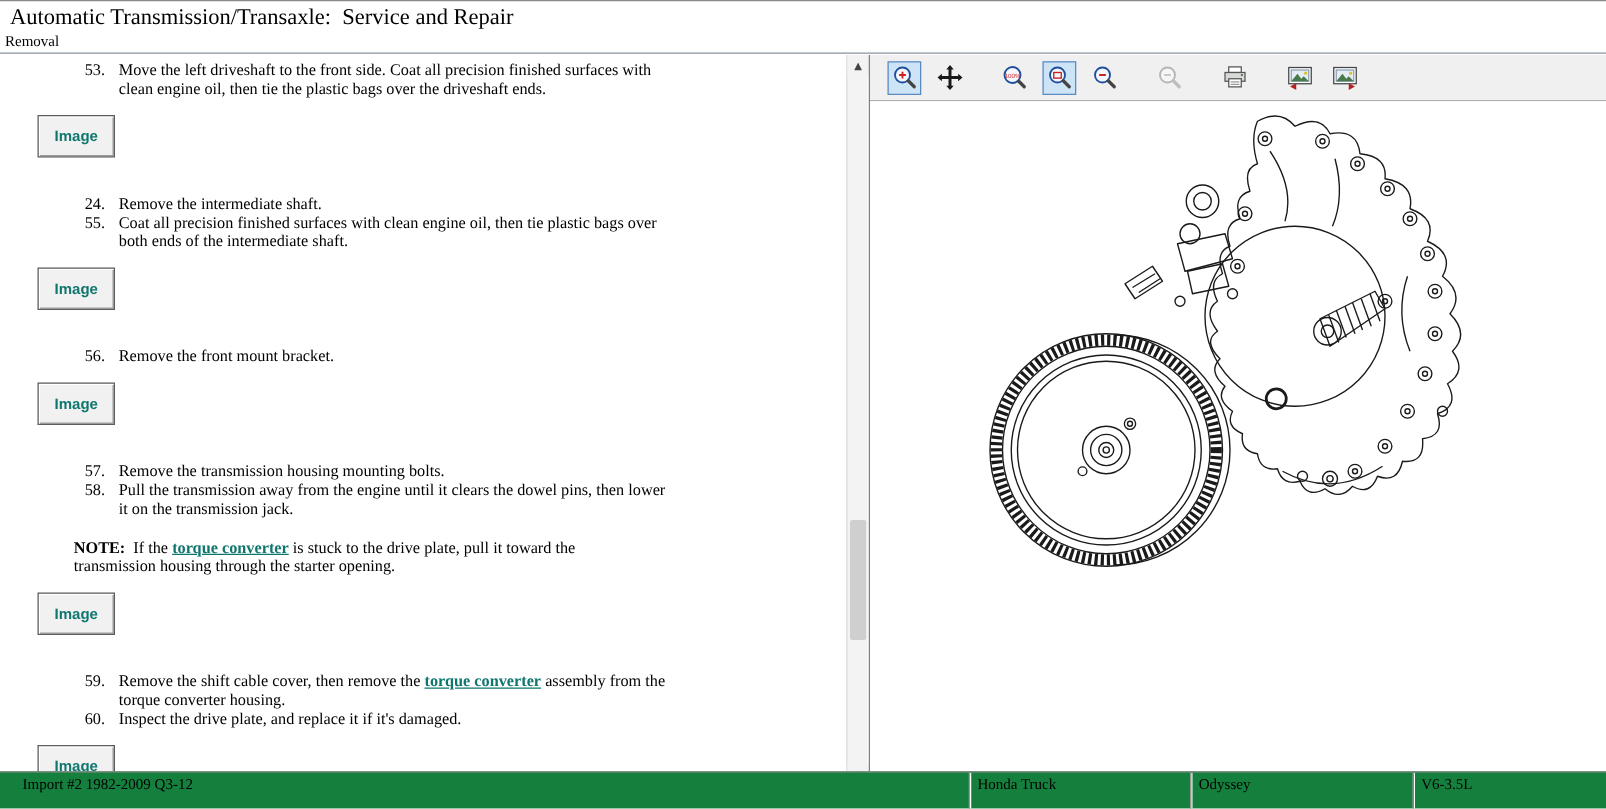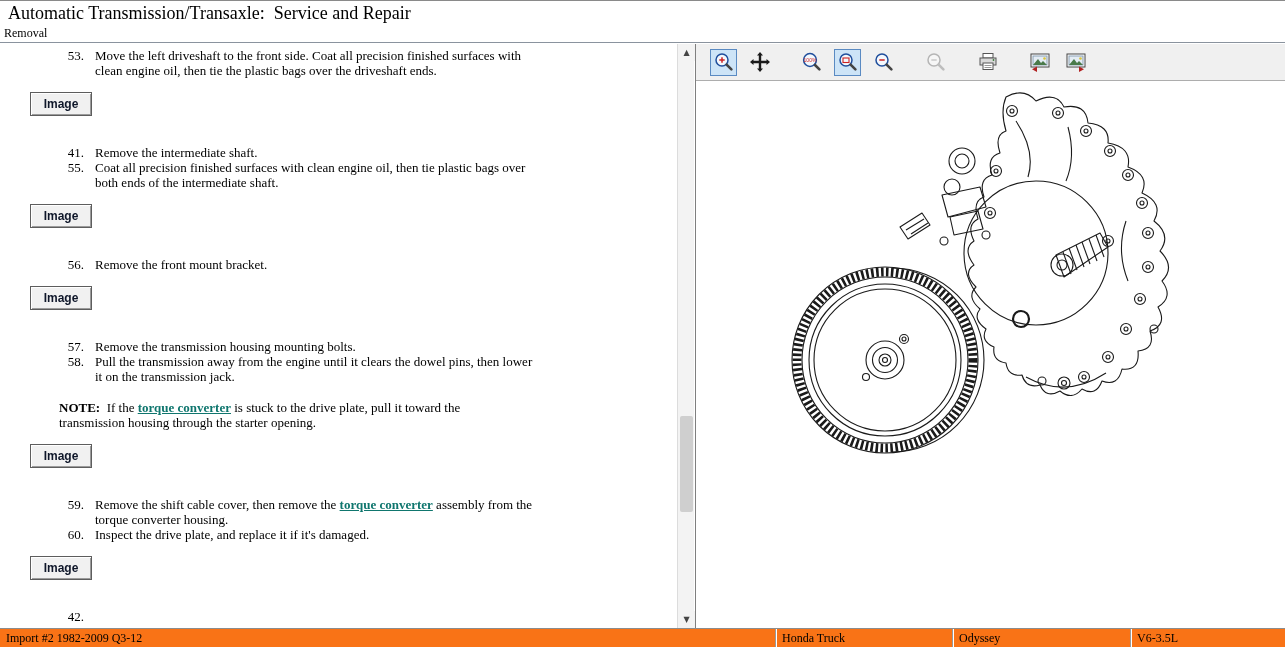--- a/index.html
+++ b/index.html
@@ -13,24 +13,24 @@
   .title { position:absolute; left:8px; top:2px; font-size:18px; white-space:pre; }
   .subtitle { position:absolute; left:4px; top:25px; font-size:12px; }
 
   
   .doc { position:absolute; top:44px; left:0; width:677px; height:584px; background:#fff;
          overflow:hidden; font-size:13px; line-height:15px; }
   .doc-inner { padding-top:4px; }
   .step { display:flex;padding-left:36px; }
   .num { flex:0 0 18px; margin-left:30px; text-align:right; }
   .txt { margin-left:11px; width:447px; }
-  .img-btn { display:block; margin:14px 0 29px 30px; width:62px; height:24px;
+  .img-btn { display:block; margin:14px 0 29px 30px; width:62px; height:34px;
              background:#f1f1f1; border:1px solid #5d5d5d;
              box-shadow: inset 1px 1px 0 #ffffff, inset -1px -1px 0 #9b9b9b;
-             font:bold 12px "Liberation Sans", sans-serif; color:#0f172a; cursor:pointer; }
+             font:bold 12px "Liberation Sans", sans-serif; color:#0f766e; cursor:pointer; }
   .note { margin:16px 0 0 59px; width:402px; white-space:pre-wrap; }
   .note-label { font-weight:bold; }
   a.link { color:#0f766e; font-weight:bold; text-decoration:underline; cursor:pointer; }
 
   
   .vscroll { position:absolute; top:44px; left:677px; width:17px; height:584px;
              background:#f3f3f3; border-left:1px solid #dcdcdc; }
   .sb-btn { position:absolute; left:0; width:17px; height:17px; font-size:8px; line-height:17px;
             text-align:center; color:#444; background:#f3f3f3; cursor:pointer;
             font-family:"DejaVu Sans", sans-serif; }
@@ -48,22 +48,22 @@
              padding-left:14px; gap:9px; }
   .tb-btn { width:27px; height:27px; display:flex; align-items:center; justify-content:center;
             border:1px solid transparent; cursor:pointer; }
   .tb-btn.selected { background:#cde4f7; border:1px solid #5a8ac2; }
   .tb-btn.disabled { cursor:default; }
   .sp { width:7px; flex:none; }
 
   .viewer { position:absolute; top:37px; left:0; width:589px; height:547px; background:#fff; }
 
   
-  .statusbar { position:absolute; bottom:0; left:0; right:0; height:19px; background:#f97316;
-               border-top:1px solid #8c8c8c; display:flex; font-size:12px; line-height:18px; }
+  .statusbar { position:absolute; bottom:0; left:0; right:0; height:30px; background:#15803d;
+               border-top:1px solid #8c8c8c; display:flex; font-size:12px; line-height:18px;padding-left:12px; }
   .cell { padding-left:6px; overflow:hidden; white-space:nowrap; }
   .cell + .cell { border-left:1px solid #9a9a9a; box-shadow: inset 1px 0 0 #ffffff; }
   .c-source { flex:1 1 auto; }
   .c-year { flex:0 0 47px;margin-top:38px; }
   .c-make { flex:0 0 177px; }
   .c-model { flex:0 0 178px; }
   .c-engine { flex:0 0 155px; }
 </style>
 </head>
 <body>
@@ -78,21 +78,21 @@
   <div class="doc">
     <div class="doc-inner">
 
       <div class="step">
         <span class="num">53.</span>
         <span class="txt">Move the left driveshaft to the front side. Coat all precision finished surfaces with clean engine oil, then tie the plastic bags over the driveshaft ends.</span>
       </div>
       <button class="img-btn">Image</button>
 
       <div class="step">
-        <span class="num">41.</span>
+        <span class="num">24.</span>
         <span class="txt">Remove the intermediate shaft.</span>
       </div>
       <div class="step">
         <span class="num">55.</span>
         <span class="txt">Coat all precision finished surfaces with clean engine oil, then tie plastic bags over both ends of the intermediate shaft.</span>
       </div>
       <button class="img-btn">Image</button>
 
       <div class="step">
         <span class="num">56.</span>

